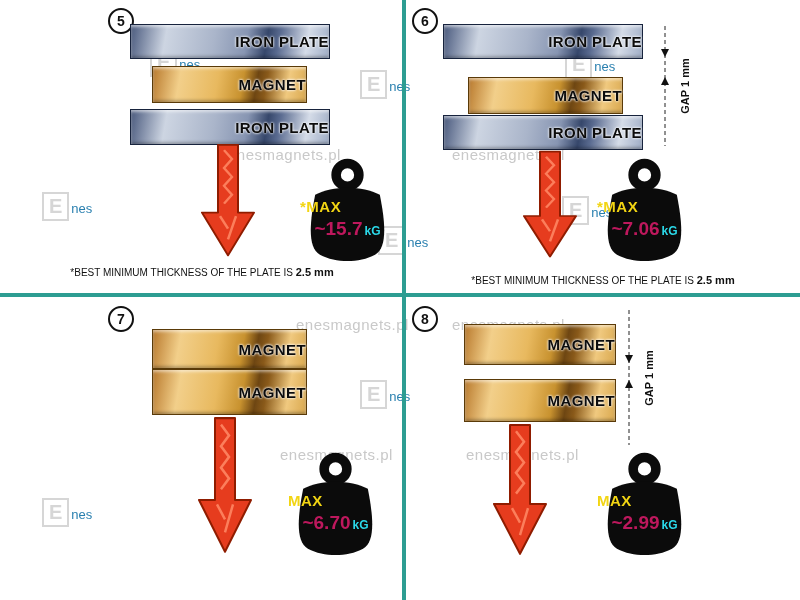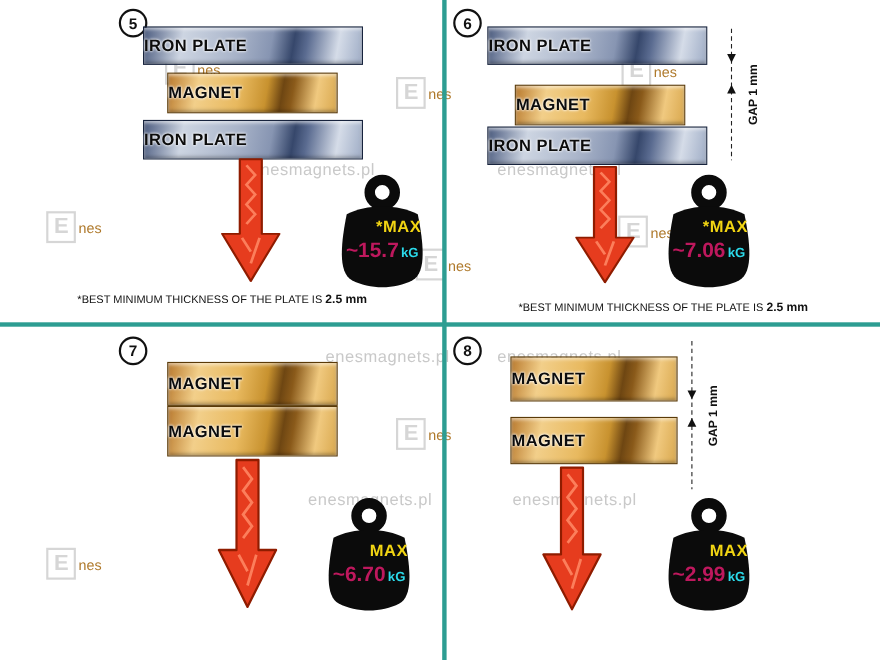--- a/index.html
+++ b/index.html
@@ -8,59 +8,59 @@
 
   
   .divider-v{position:absolute;left:402px;top:0;width:4px;height:600px;background:#2d9d92;}
   .divider-h{position:absolute;left:0;top:293px;width:800px;height:4px;background:#2d9d92;}
 
   
   .pnum{position:absolute;width:22px;height:22px;border:2px solid #111;border-radius:50%;
         text-align:center;line-height:22px;font-size:14px;font-weight:bold;color:#111;background:#fff;}
 
   
-  .layer{position:absolute;display:flex;align-items:center;justify-content:flex-start;
+  .layer{position:absolute;display:flex;align-items:center;justify-content:flex-end;
          font-weight:bold;font-size:15px;color:#0c0c0c;letter-spacing:.4px;
          text-shadow:0 0 2px #fff,0 0 3px #fff;}
   .plate{border:1px solid #17233d;
      background:linear-gradient(100deg,#4a5a7e 0%,#cdd5e2 18%,#aab5ca 42%,#8795b2 58%,#36476b 68%,#5a6b90 74%,#d5dce8 88%,#9fadc6 100%);
      box-shadow:inset 0 2px 3px rgba(255,255,255,.55), inset 0 -2px 3px rgba(0,0,0,.25);}
   .magnet{border:1px solid #5a3a08;
      background:linear-gradient(100deg,#b97a2e 0%,#f2cf8a 18%,#e8b95f 42%,#c8922f 58%,#6e4612 67%,#8a5a1a 73%,#f0c97f 87%,#d9a84e 100%);
      box-shadow:inset 0 2px 3px rgba(255,255,255,.5), inset 0 -2px 3px rgba(0,0,0,.25);}
 
   
   .arrow{position:absolute;}
   .arrow svg{display:block;width:100%;height:100%;}
 
   
   .weight{position:absolute;width:95px;height:106px;}
   .weight svg{position:absolute;left:0;top:0;width:95px;height:106px;}
-  .w-label{position:absolute;left:0;right:12px;top:40px;text-align:right;
+  .w-label{position:absolute;left:0;right:12px;top:40px;text-align:left;
            font-weight:bold;font-size:15px;color:#f2d513;letter-spacing:.5px;}
   .w-value-row{position:absolute;left:0;right:0;top:60px;text-align:center;white-space:nowrap;}
   .w-value{font-size:19px;font-weight:bold;color:#be185d;}
   .w-unit{font-size:12px;font-weight:bold;color:#2bd9e9;margin-left:2px;}
 
   
   .gap{position:absolute;width:46px;}
   .gap svg{position:absolute;left:0;top:0;}
   .gap-label{position:absolute;left:33px;top:50%;transform:translate(-50%,-50%) rotate(-90deg);
              white-space:nowrap;font-size:11px;font-weight:bold;color:#111;}
 
   
   .footnote{position:absolute;font-size:10px;color:#111;text-align:center;letter-spacing:0;}
   .footnote b{font-size:11px;}
 
   
   .wm-text{position:absolute;font-size:15px;color:#c9c9c9;letter-spacing:.5px;}
   .wm-logo{position:absolute;color:#cfcfcf;white-space:nowrap;opacity:.85;}
   .wm-e{display:inline-block;border:2px solid #cfcfcf;color:#cfcfcf;font-size:20px;
         font-weight:bold;padding:1px 5px;}
-  .wm-nes{color:#a16207;font-size:13px;margin-left:2px;}
+  .wm-nes{color:#0369a1;font-size:13px;margin-left:2px;}
 </style>
 </head>
 <body>
 
 <div class="canvas">
 
   <span class="wm-text" style="left:228px;top:146px;">enesmagnets.pl</span>
   <span class="wm-text" style="left:452px;top:146px;">enesmagnets.pl</span>
   <span class="wm-text" style="left:296px;top:316px;">enesmagnets.pl</span>
   <span class="wm-text" style="left:452px;top:316px;">enesmagnets.pl</span>

